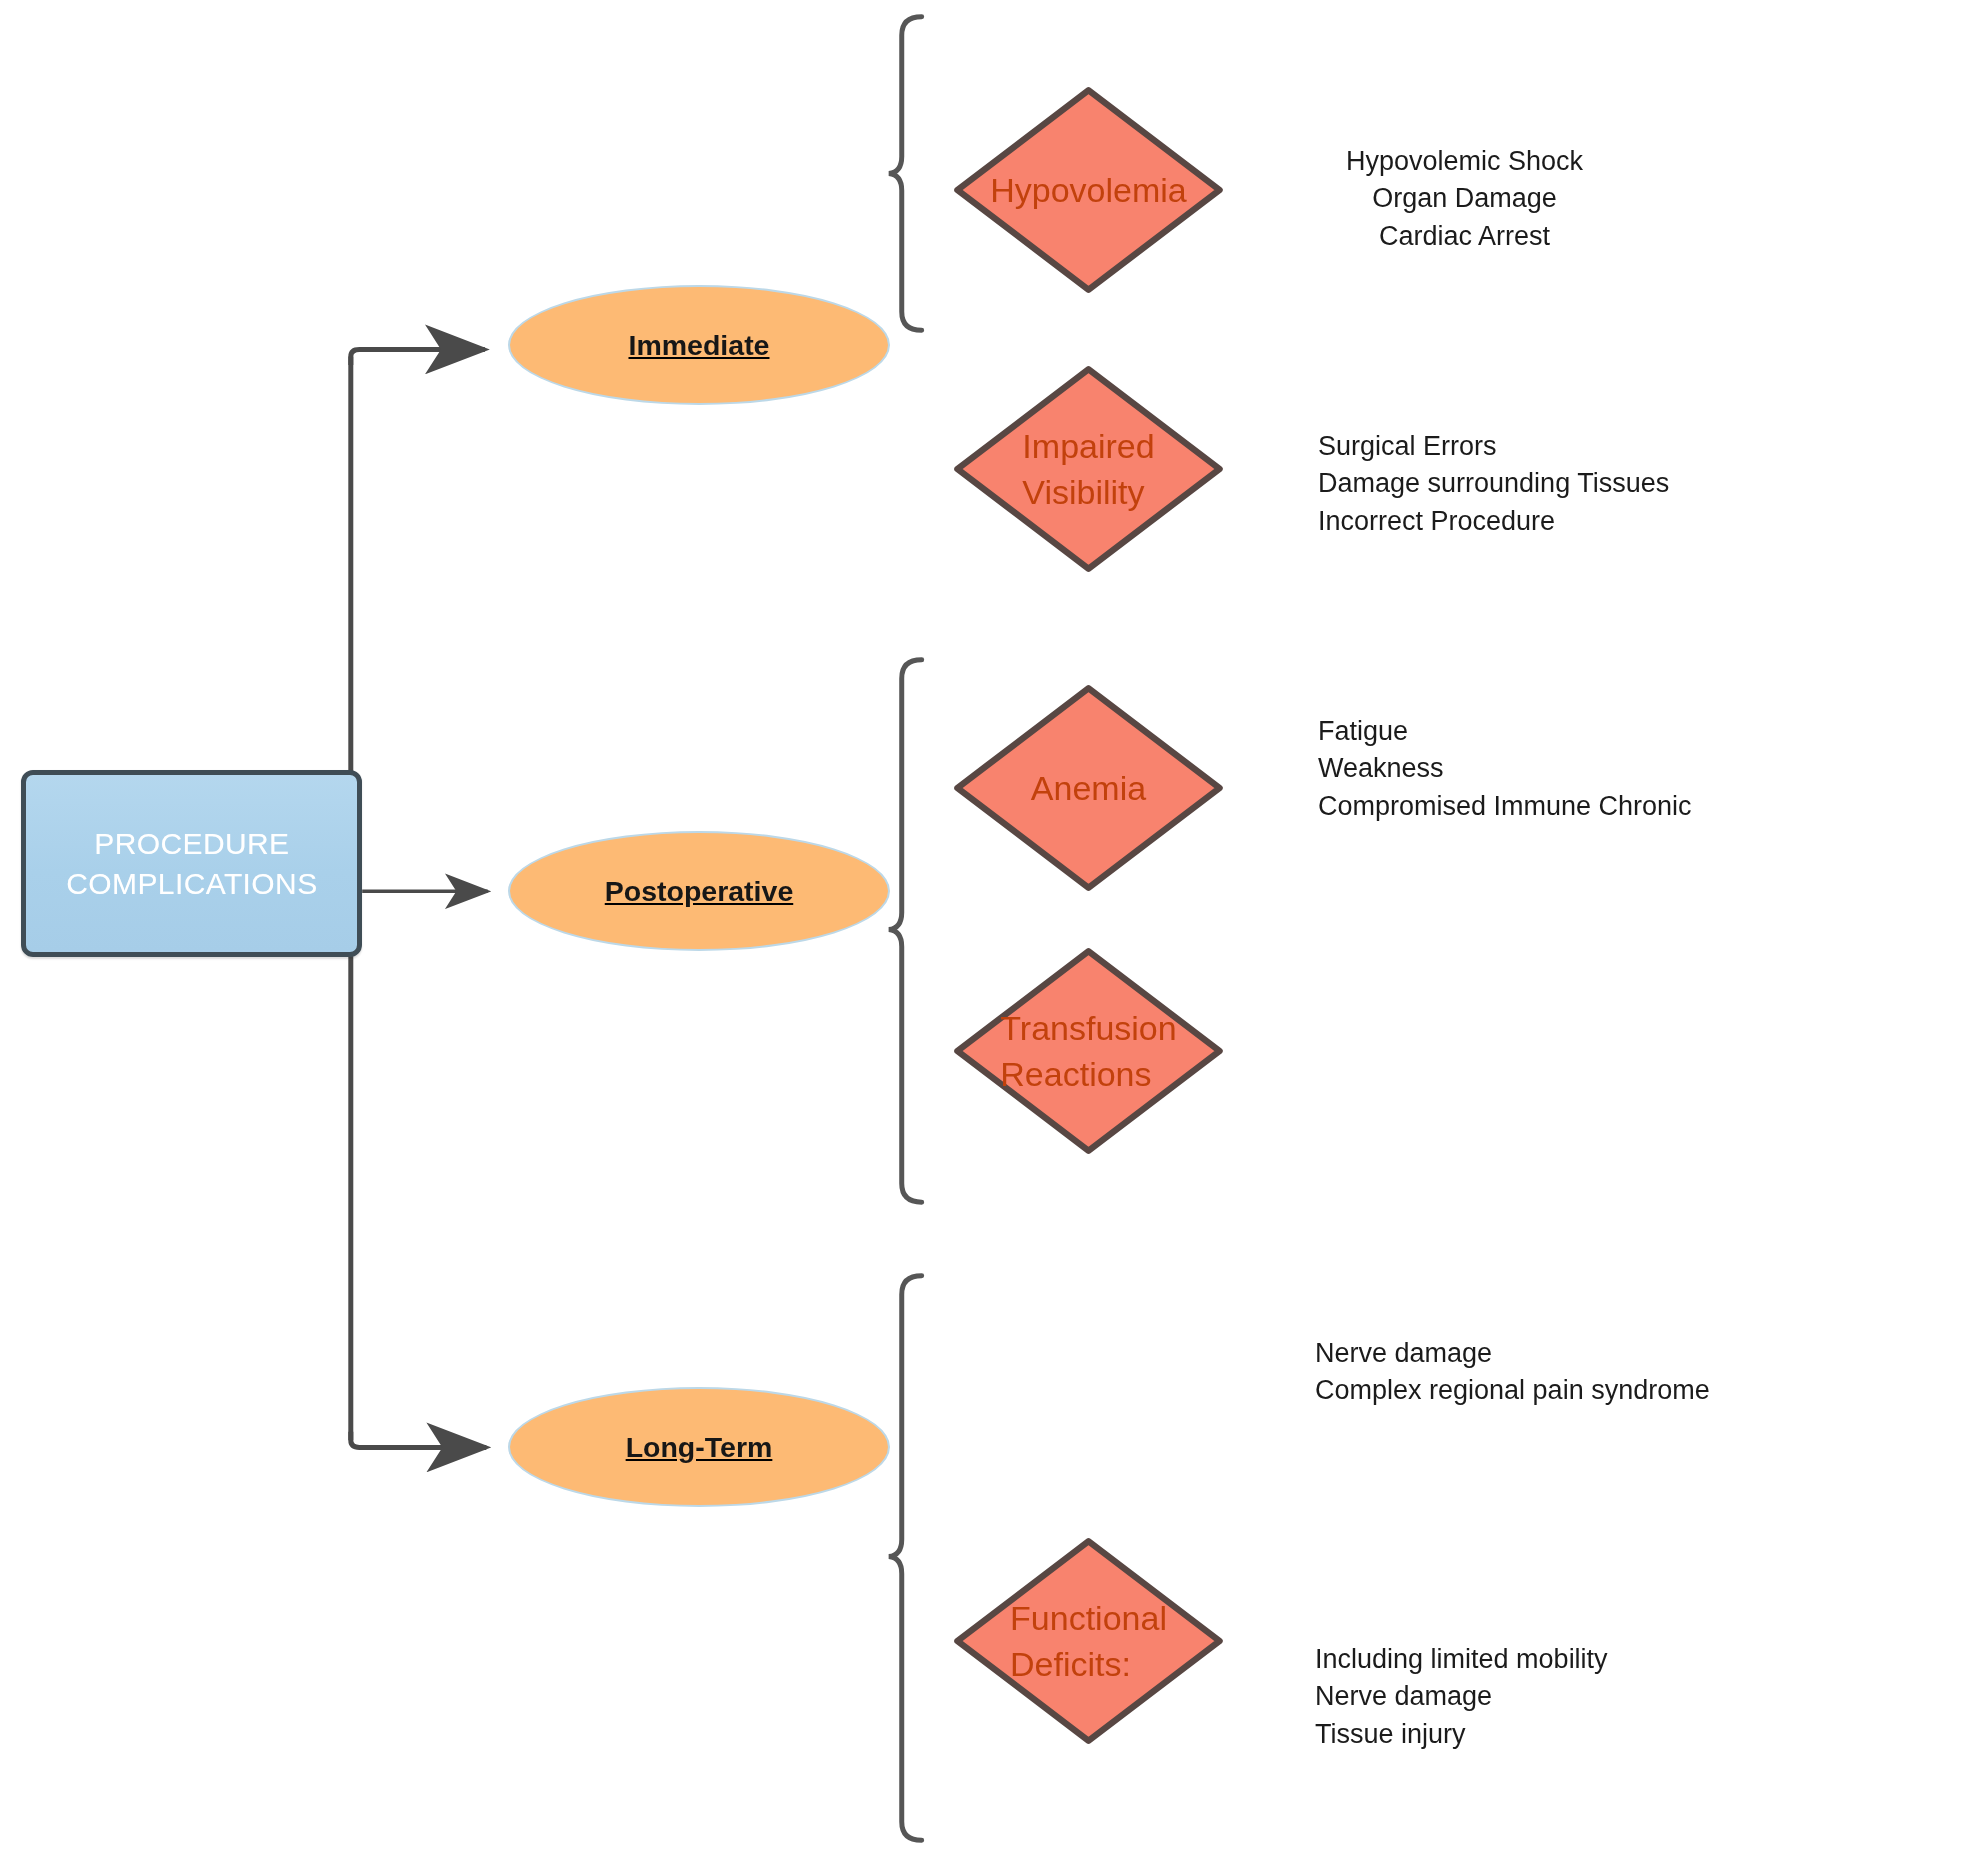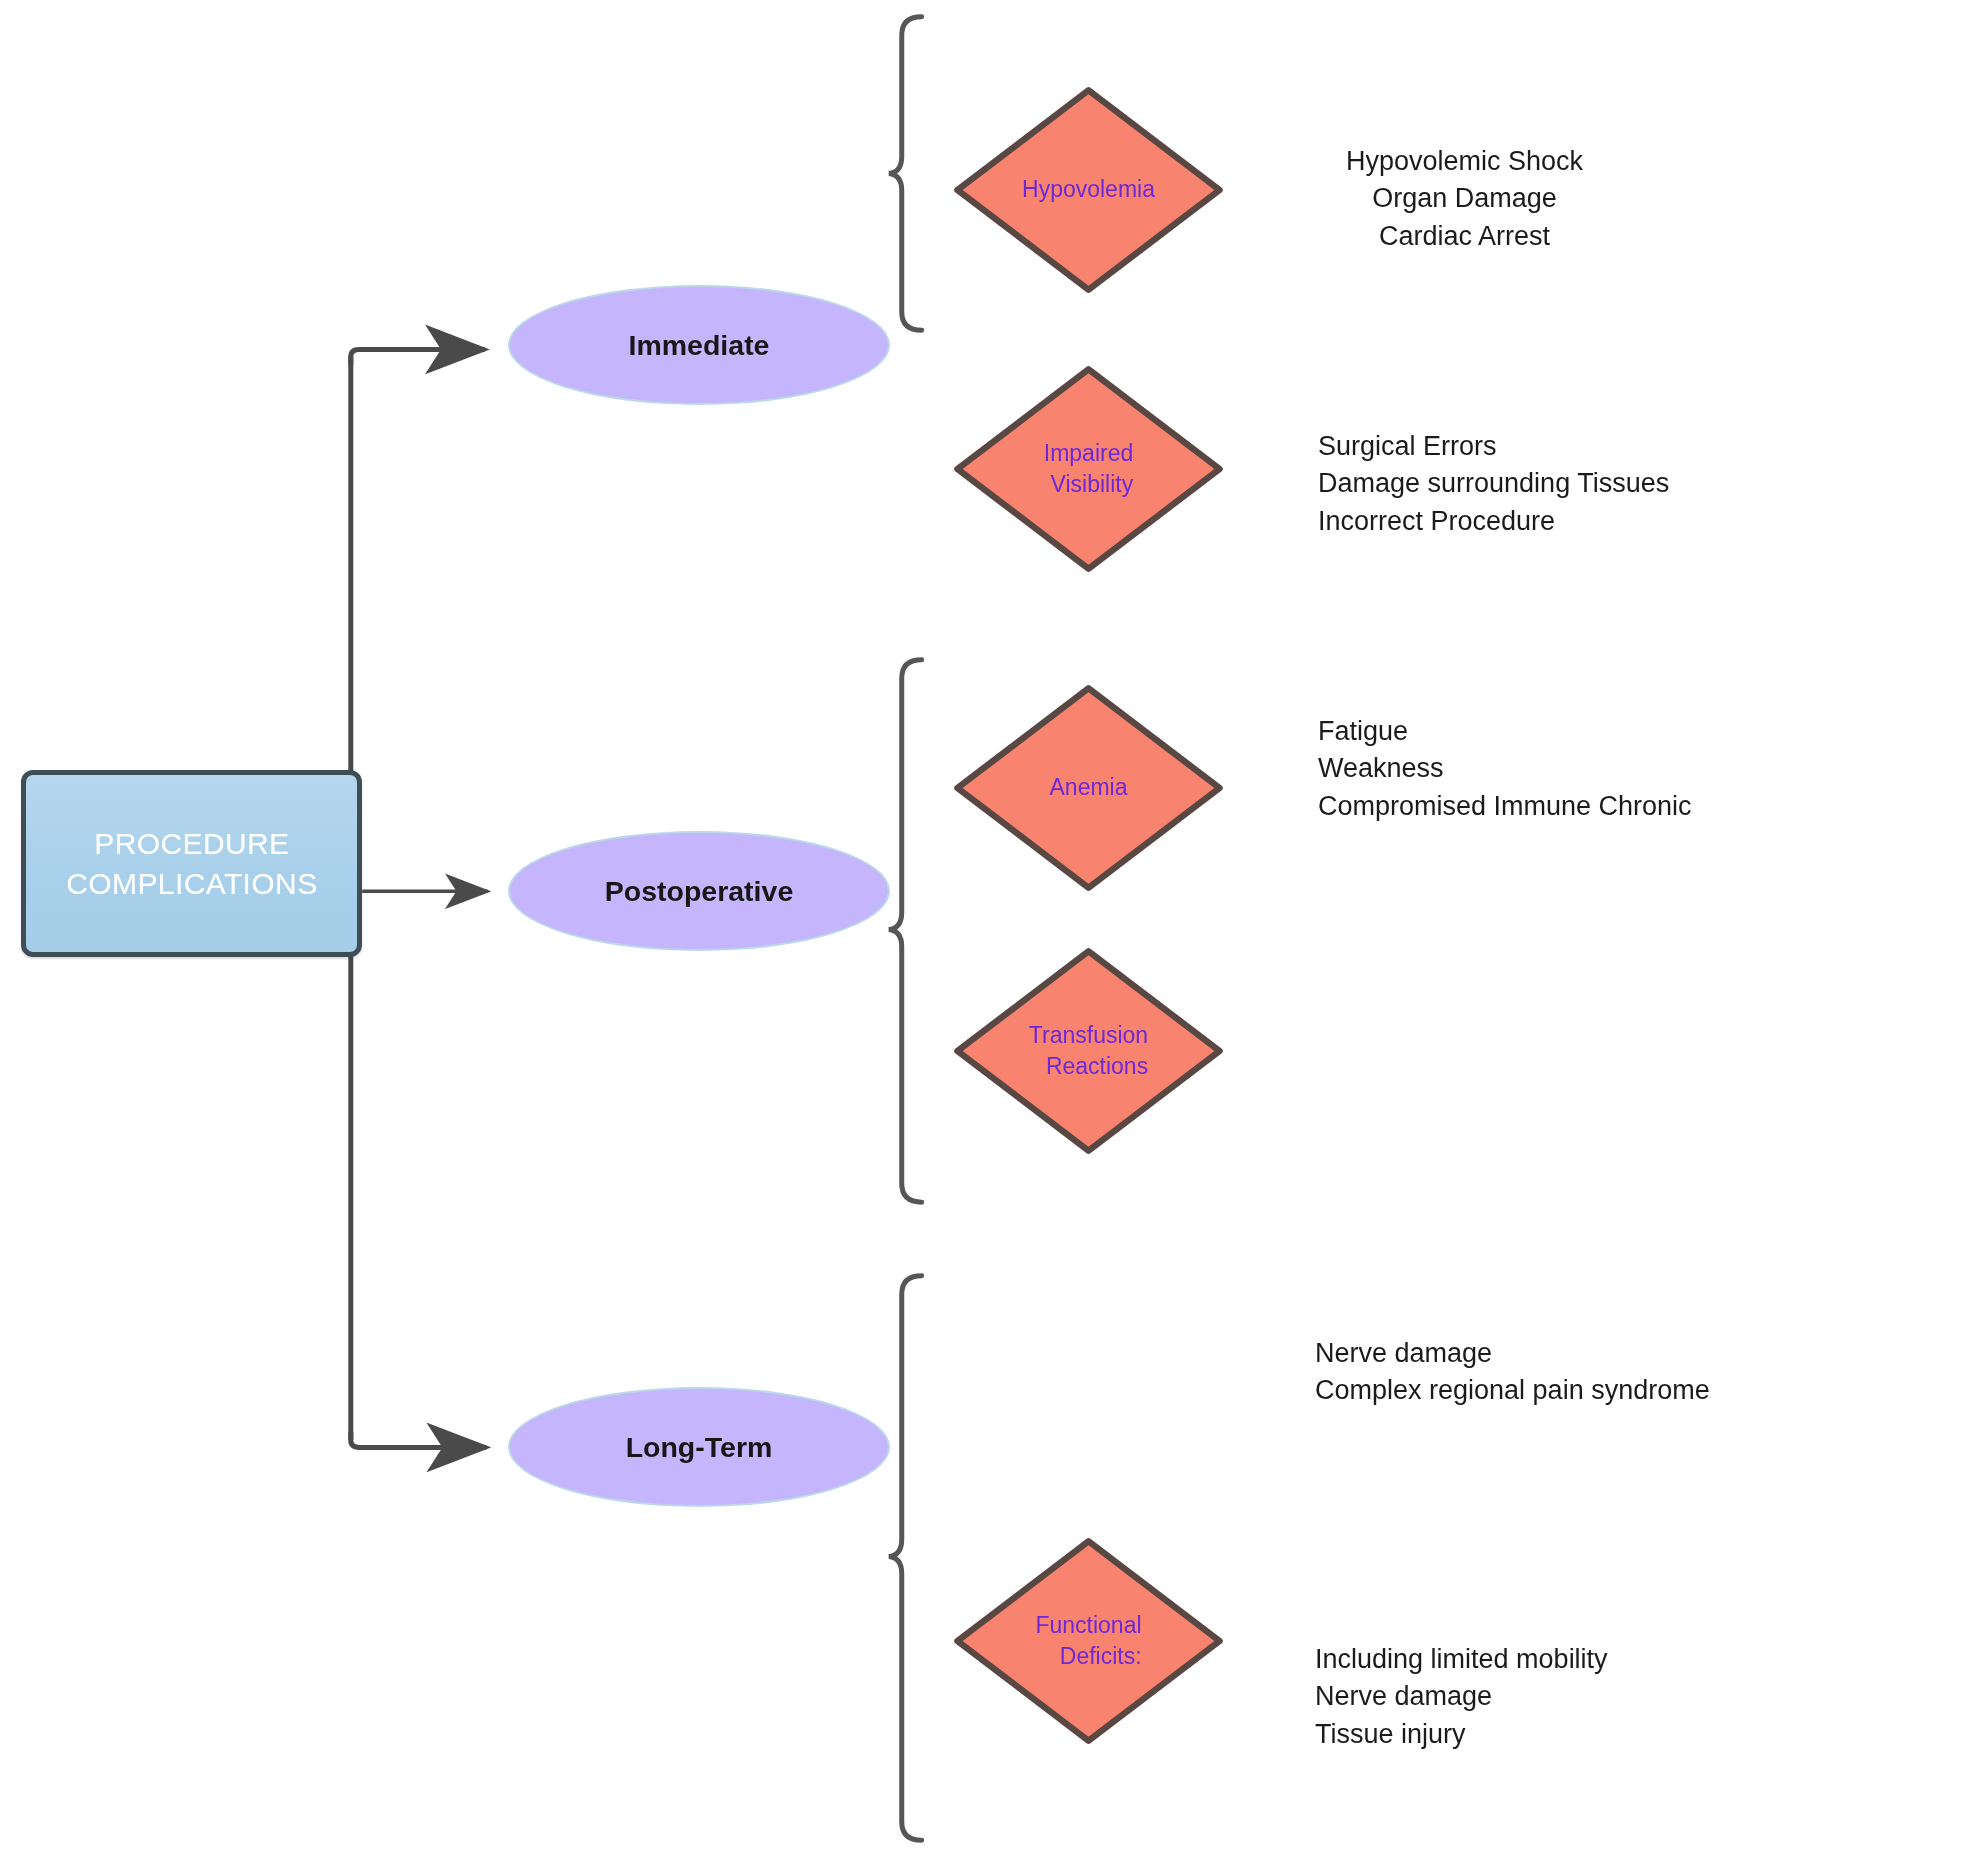--- a/index.html
+++ b/index.html
@@ -58,25 +58,26 @@
     white-space: pre-line;
   }
 
   
   .ellipse-node {
     position: absolute;
     width: 382px;
     height: 120px;
     border: 2.9px solid #bcd8e8;
     border-radius: 50%;
-    background: #c4b5fd;
+    background: #fdba74;
     box-sizing: border-box;
     display: flex;
     align-items: center;
     justify-content: center;
+    text-decoration: underline;
   }
   .ellipse-label {
     font-size: 28.5px;
     font-weight: bold;
     color: #171717;
     text-align: center;
   }
 
   
   .diamond-node {
@@ -93,24 +94,24 @@
   }
   .diamond-label {
     position: absolute;
     left: 0;
     top: 0;
     width: 100%;
     height: 100%;
     display: flex;
     align-items: center;
     justify-content: center;
-    text-align: right;
-    font-size: 23px;
+    text-align: left;
+    font-size: 34px;
     line-height: 1.36;
-    color: #6d28d9;
+    color: #c2410c;
     white-space: pre-line;
     padding: 0 39px;
     box-sizing: border-box;
   }
 
   
   .outcome-block {
     position: absolute;
     font-size: 27px;
     line-height: 1.38;

